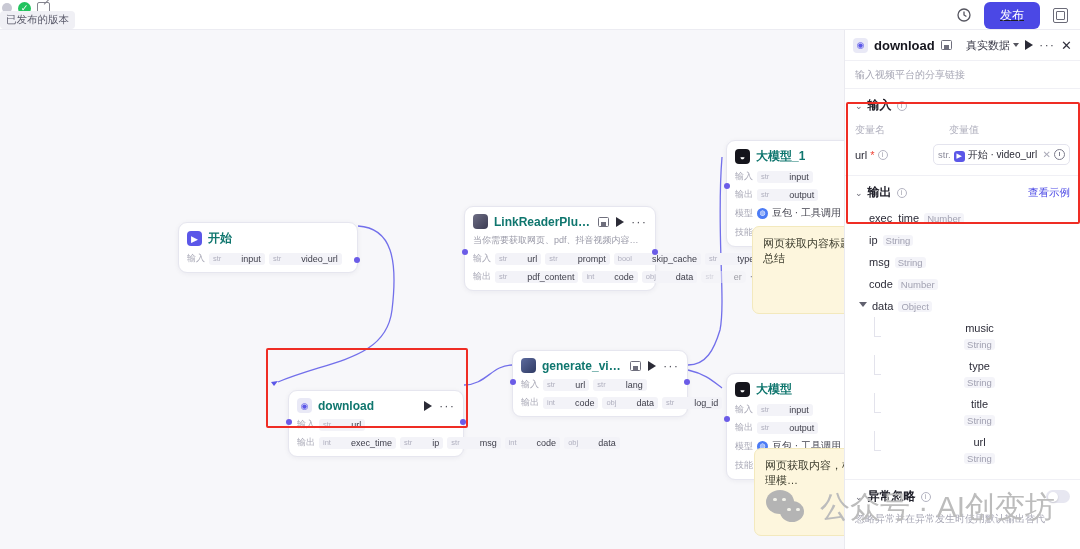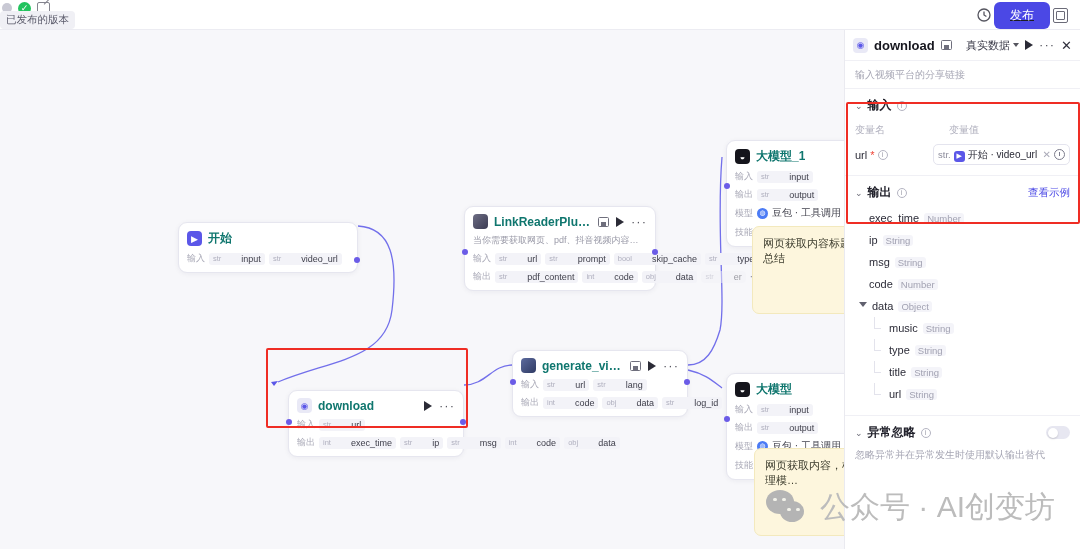--- a/index.html
+++ b/index.html
@@ -33,21 +33,21 @@
     content: ""; position: absolute; right: -2px; top: -2px; width: 8px; height: 1.4px;
     background: #85858f; transform: rotate(-45deg);
   }
   #version-chip {
     position: absolute; left: 0; top: 11px;
     background: #f0f0f5; border-radius: 4px; padding: 2px 6px;
     font-size: 10.5px; color: #5b5b6b; white-space: nowrap;
   }
   #topbar-right {
     position: absolute; right: 10px; top: 0; height: 30px;
-    display: flex; align-items: center;  text-decoration: underline;
+    display: flex; align-items: center; gap: 10px; text-decoration: underline;
   }
   .ic-btn {
     width: 20px; height: 20px; display: flex; align-items: center; justify-content: center;
     color: #5b5b6b; cursor: pointer;
   }
   #publish-btn {
     background: #4b48e5; color: #fff; border: none; border-radius: 6px;
     font-size: 12px; padding: 5px 16px; cursor: pointer;
     font-family: "Liberation Sans", sans-serif;
   }
@@ -189,21 +189,21 @@
     display: inline-flex; align-items: flex-end; gap: 3px;
     font-size: 10px; color: #2a2a36; white-space: nowrap; overflow: hidden;
   }
   .ref-ico { width: 11px; height: 11px; border-radius: 3px; background: #5b57e8; color: #fff; font-size: 7px; display: flex; align-items: center; justify-content: center; }
   .x-ic { margin-left: auto; color: #aaaab8; font-size: 10px; }
   .clock-ic { width: 11px; height: 11px; border: 1.2px solid #7c7c8c; border-radius: 50%; position: relative; flex: 0 0 auto; }
   .clock-ic::after { content: ""; position: absolute; left: 4.2px; top: 2px; width: 1.2px; height: 3.6px; background: #7c7c8c; }
 
   .out-list { margin-top: 6px; }
   .out-item { display: flex; align-items: center; gap: 5px; padding: 5px 0 5px 14px; }
-  .out-item.child { padding-left: 34px; position: relative; }
+  .out-item.child { padding-left: 34px; position: relative; flex-direction: column; }
   .out-item.child::before {
     content: ""; position: absolute; left: 19px; top: 0; bottom: 50%; border-left: 1px solid #e3e3ec;
   }
   .out-item.child::after {
     content: ""; position: absolute; left: 19px; top: 50%; width: 7px; border-top: 1px solid #e3e3ec;
   }
   .out-name { font-size: 11px; color: #2c2c38; }
   .out-type { font-size: 9.5px; color: #a2a2b2; background: #f4f4f9; border-radius: 3px; padding: 0 3px; }
   .tri { width: 0; height: 0; border-left: 4px solid #60606e; border-top: 3px solid transparent; border-bottom: 3px solid transparent; }
   .tri.down { border-left: 4px solid transparent; border-right: 4px solid transparent; border-top: 5px solid #60606e; }

